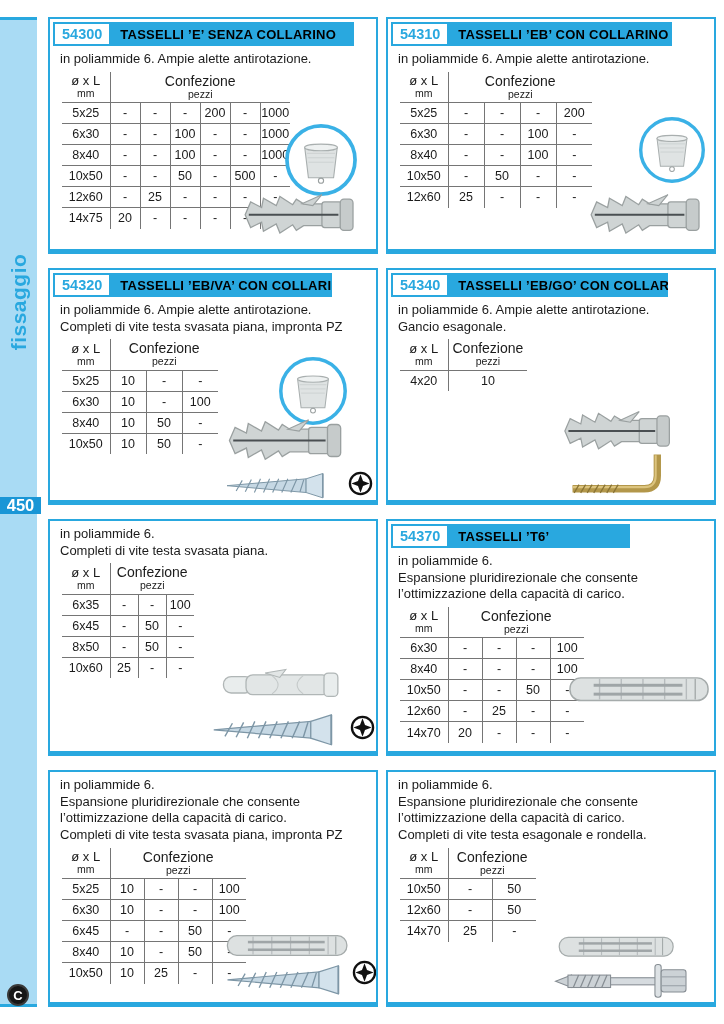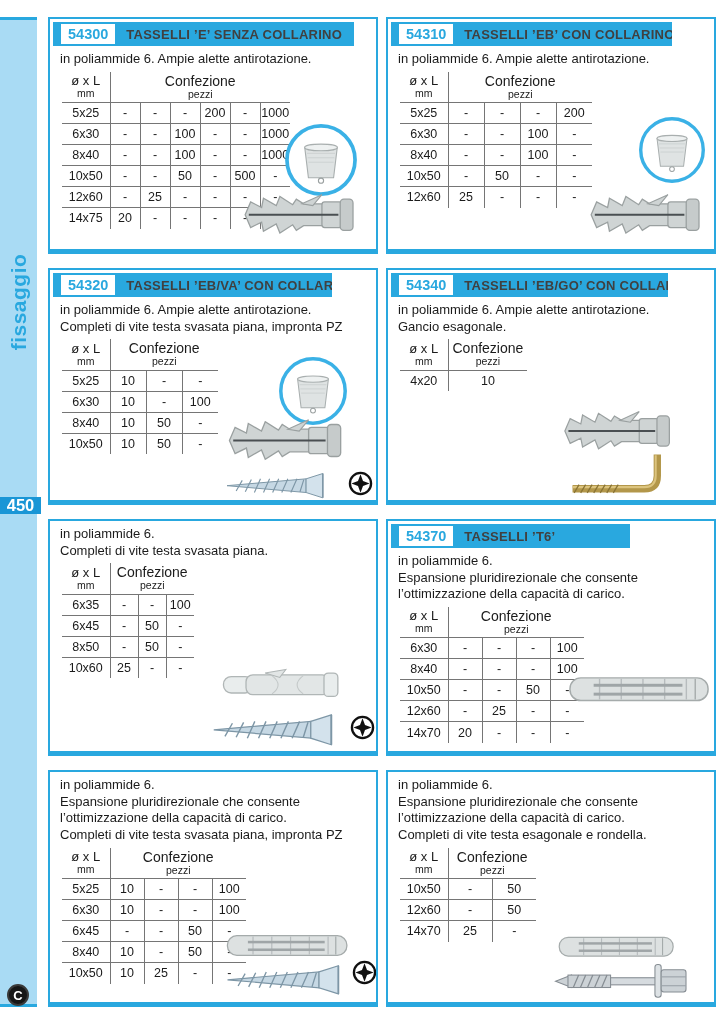--- a/index.html
+++ b/index.html
@@ -56,24 +56,24 @@
     border:2.5px solid var(--accent);
     border-bottom-width:5px;
   }
   .phdr{
     display:flex;align-items:center;height:24px;overflow:hidden;
     background:var(--accent);
     margin:3px 22px 0 3px;
   }
   .pcode{
     background:#fff;color:var(--accent);font-weight:bold;font-size:14.5px;
-    height:20px;display:flex;align-items:center;padding:0 7px;margin-left:8px;
+    height:20px;display:flex;align-items:center;padding:0 7px;margin-left:2px;
   }
   .ptitle{
-    color:#404040;font-weight:bold;font-size:13px;letter-spacing:.25px;
+    color:#000000;font-weight:bold;font-size:13px;letter-spacing:.25px;
     padding-left:11px;white-space:nowrap;
   }
   .pdesc{margin:5px 6px 1px 10px;font-size:13px;line-height:1.28;color:var(--ink)}
 
   
   table.spec{border-collapse:collapse;margin:4px 0 0 12px}
   .spec th,.spec td{text-align:center;font-weight:normal;padding:0;color:var(--ink)}
   .spec .c1{width:48px}
   .spec th.c1,.spec td.c1{border-right:1.5px solid var(--line)}
   .spec thead th{border-bottom:1.5px solid var(--line);padding:1px 4px 2px}

